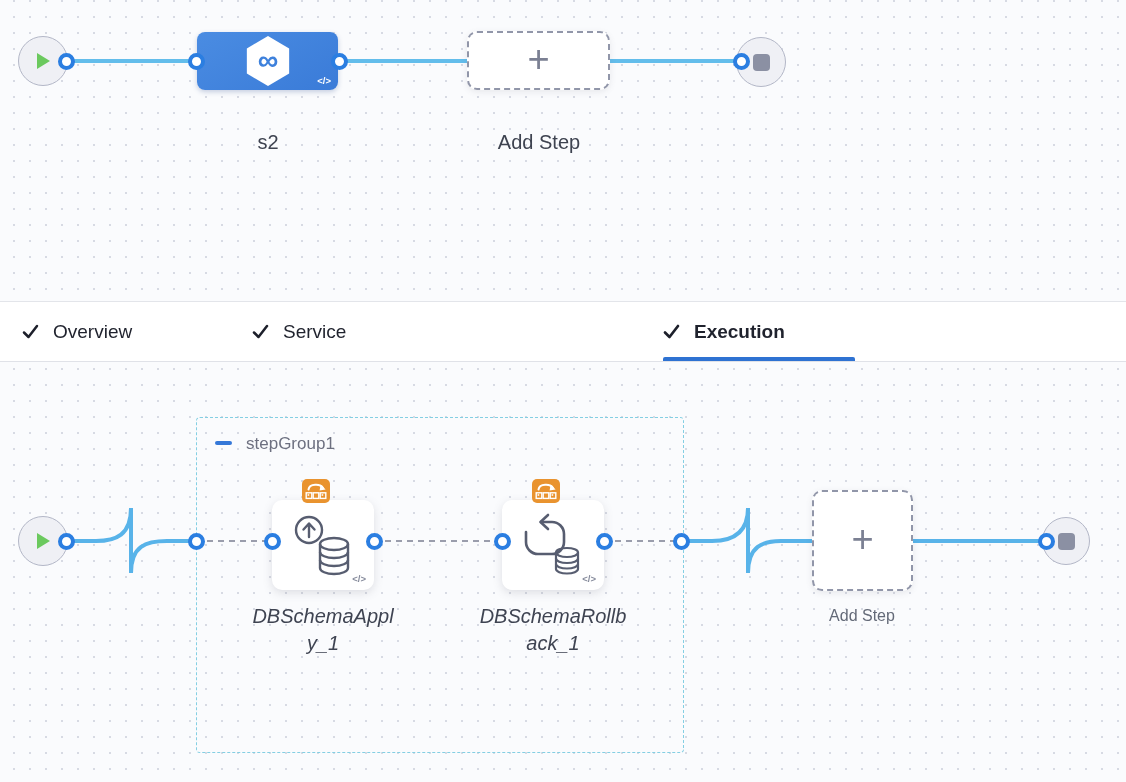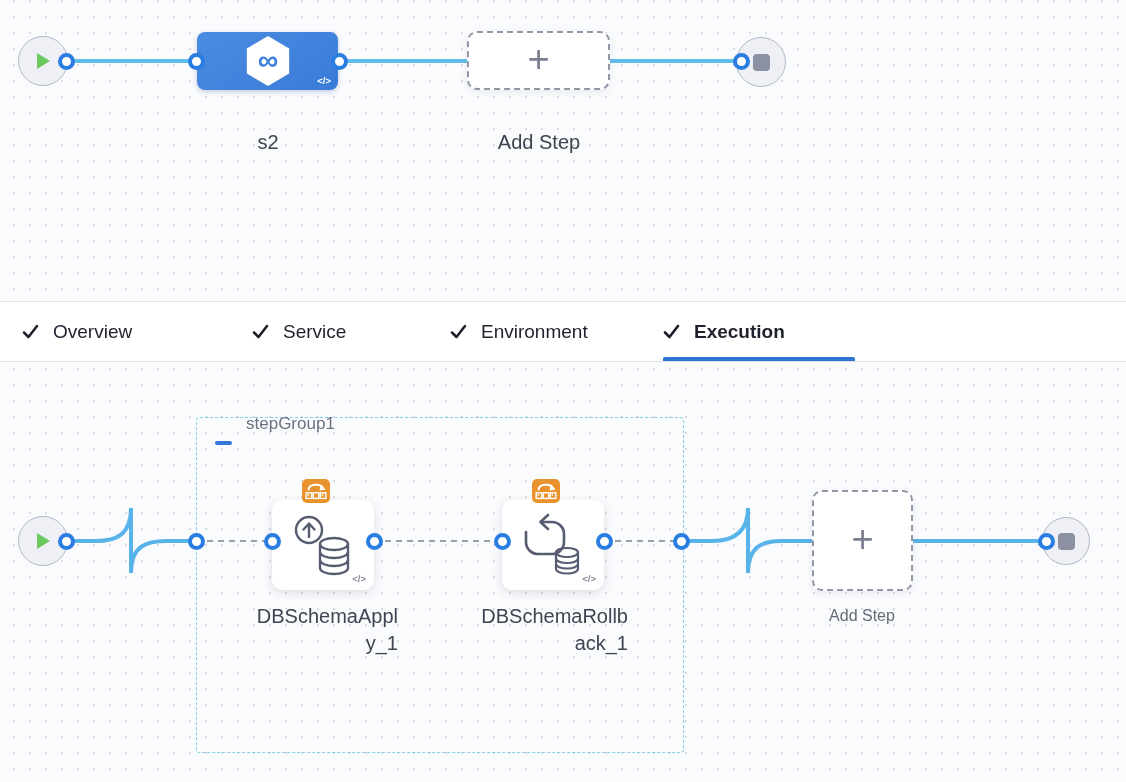--- a/index.html
+++ b/index.html
@@ -22,31 +22,31 @@
     display:flex;align-items:center;justify-content:center;box-shadow:0 2px 5px rgba(40,70,140,.25);}
   .code-marker{position:absolute;font-size:9.5px;font-weight:700;letter-spacing:0;}
   .stage-node .code-marker{right:7px;bottom:4px;color:#fff;}
   .step-card .code-marker{right:8px;bottom:6px;color:#858a9b;}
   .add-box{position:absolute;background:#fff;border:2.5px dashed #9196a9;box-sizing:border-box;
     display:flex;align-items:center;justify-content:center;z-index:3;
     box-shadow:0 2px 6px rgba(96,97,112,.12);}
   .add-box .plus{font-size:38px;font-weight:400;color:#7b8093;line-height:1;margin-top:-4px;}
   .graph-label{position:absolute;text-align:center;font-size:20px;color:#3e4350;z-index:3;}
   .graph-label.gray{color:#646a78;}
-  .step-label{position:absolute;width:150px;text-align:right;font-size:20px;line-height:1.35;
-    color:#3f4452;word-break:break-all;z-index:3;}
+  .step-label{position:absolute;width:150px;text-align:center;font-size:20px;line-height:1.35;
+    color:#3f4452;word-break:break-all;z-index:3;font-style:italic;}
   .step-card{position:absolute;width:102px;height:90px;background:#fff;border-radius:10px;
     box-shadow:0 3px 10px rgba(96,97,112,.18);z-index:3;}
   .badge{position:absolute;width:28px;height:24px;z-index:6;}
   
   .step-group{position:absolute;left:196px;top:417px;width:488px;height:336px;
     border:1.5px dashed #84cfe3;border-radius:4px;box-sizing:border-box;z-index:1;}
   .group-collapse{position:absolute;left:215px;top:441px;width:17px;height:3.5px;border-radius:2px;
     background:#3578d8;z-index:3;cursor:pointer;}
-  .group-title{position:absolute;left:246px;top:414px;font-size:17px;color:#6d7080;z-index:3;}
+  .group-title{position:absolute;left:246px;top:434px;font-size:17px;color:#6d7080;z-index:3;}
   
   .tabbar{position:absolute;left:0;top:301px;width:1126px;height:59px;background:#fff;
     border-top:1px solid #e3e5ea;border-bottom:1px solid #e0e2e8;z-index:10;}
   .tab{position:absolute;top:0;height:100%;display:flex;align-items:center;gap:14px;
     font-size:19px;color:#1f222d;cursor:pointer;}
   .tab .check-icon{display:flex;align-items:center;}
   .tab.active{font-weight:700;justify-content:flex-start;}
   .tab.active .underline{position:absolute;left:0;right:0;bottom:0;height:4px;
     background:#2e72d2;border-radius:2px 2px 0 0;}
 </style>
@@ -105,28 +105,20 @@
       <span>Service</span>
     </div>
     <div class="tab" style="left:22px">
       <span class="check-icon">
         <svg width="17" height="15">
             <path d="M2 8.5 L6.5 13 L15 2" stroke="#1d202b" stroke-width="2.5" fill="none" stroke-linecap="round" stroke-linejoin="round"></path>
           </svg>
         </span>
       <span>Overview</span>
     </div>
-    <div class="tab" style="left:450px">
-      <span class="check-icon">
-        <svg width="17" height="15">
-            <path d="M2 8.5 L6.5 13 L15 2" stroke="#1d202b" stroke-width="2.5" fill="none" stroke-linecap="round" stroke-linejoin="round"></path>
-          </svg>
-        </span>
-      <span>Environment</span>
-    </div>
     <div class="tab active" style="left:663px;width:192px">
       <span class="check-icon">
         <svg width="17" height="15">
             <path d="M2 8.5 L6.5 13 L15 2" stroke="#1d202b" stroke-width="2.7" fill="none" stroke-linecap="round" stroke-linejoin="round"></path>
           </svg>
         </span>
       <span>Execution</span>
       <span class="underline"></span>
     </div>
   </nav>

